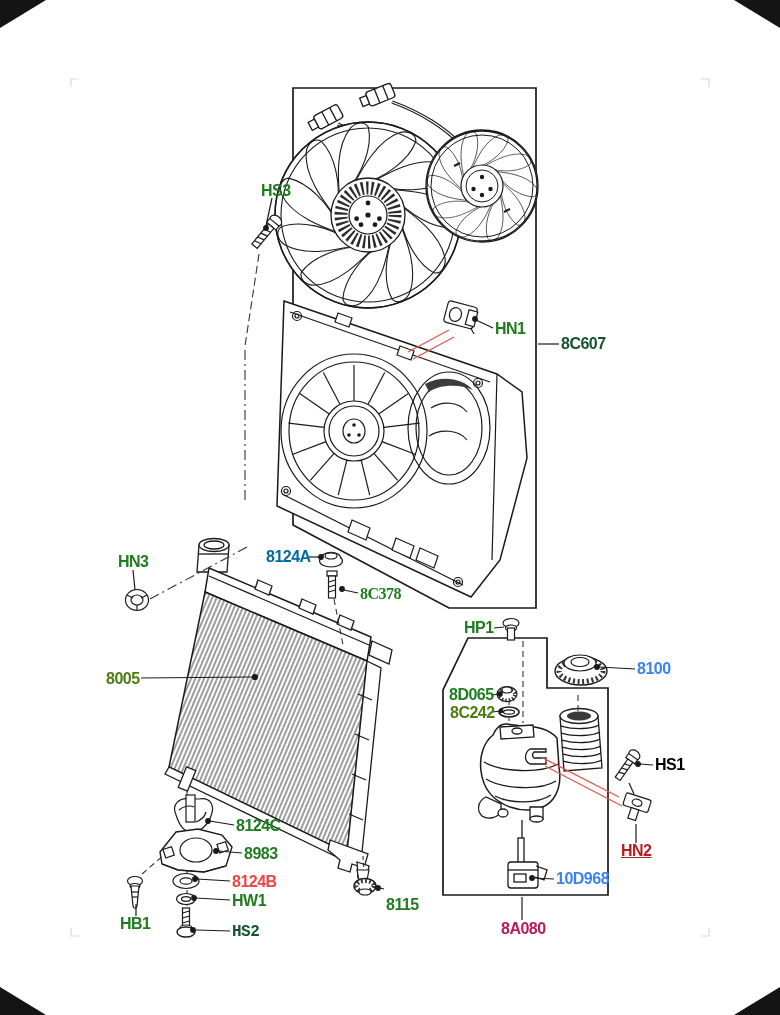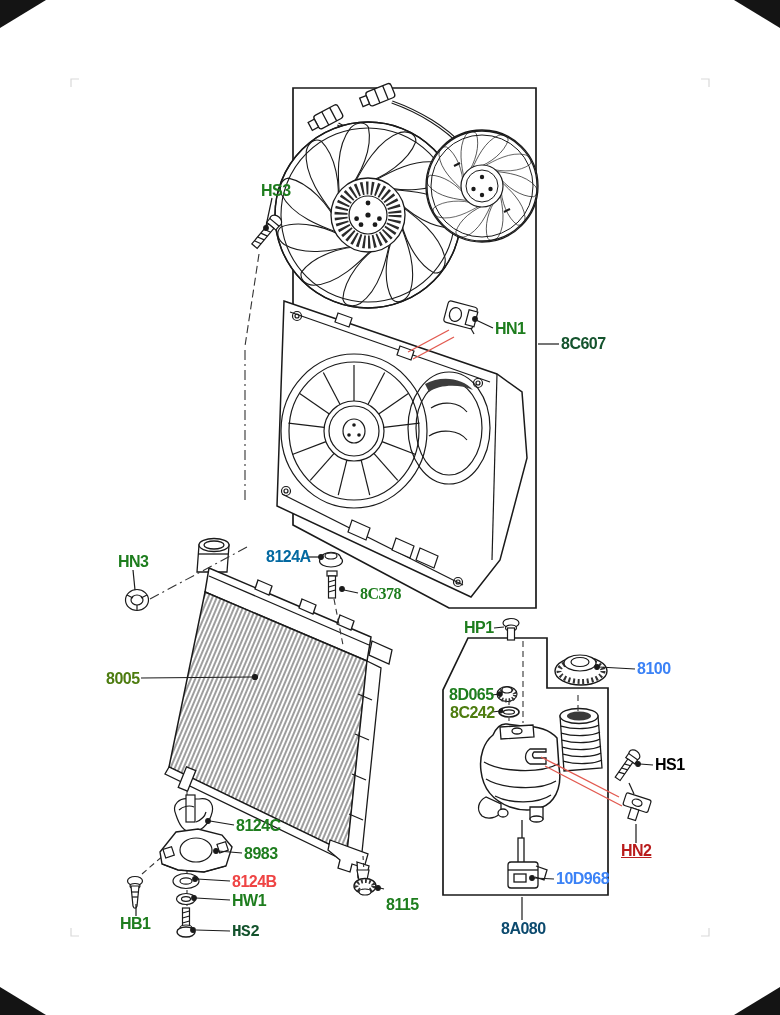--- a/index.html
+++ b/index.html
@@ -451,21 +451,21 @@
       <span class="callout" style="left: 266px; top: 557px; color: #0369a1;">8124A</span>
       <span class="callout" style="left: 360px; top: 594px; color: rgb(30, 125, 30); font-family: Liberation Serif, serif;">8C378</span>
       <span class="callout" style="left: 106px; top: 679px; color: #4d7c0f;">8005</span>
       <span class="callout" style="left: 464px; top: 628px; color: rgb(30, 125, 30);">HP1</span>
       <span class="callout" style="left: 637px; top: 669px; color: #3b82f6;">8100</span>
       <span class="callout" style="left: 449px; top: 695px; color: rgb(30, 125, 30);">8D065</span>
       <span class="callout" style="left: 450px; top: 713px; color: #4d7c0f;">8C242</span>
       <span class="callout" style="left: 655px; top: 765px; color: #000000;">HS1</span>
       <span class="callout" style="left: 621px; top: 851px; color: #b91c1c; text-decoration: underline;">HN2</span>
       <span class="callout" style="left: 556px; top: 879px; color: #3b82f6;">10D968</span>
-      <span class="callout" style="left: 501px; top: 929px; color: #0c4a6e;">8A080</span>
+      <span class="callout" style="left: 501px; top: 929px; color: #be185d;">8A080</span>
       <span class="callout" style="left: 236px; top: 826px; color: rgb(30, 125, 30);">8124C</span>
       <span class="callout" style="left: 244px; top: 854px; color: rgb(30, 125, 30);">8983</span>
       <span class="callout" style="left: 232px; top: 882px; color: #ef4444;">8124B</span>
       <span class="callout" style="left: 232px; top: 901px; color: rgb(30, 125, 30);">HW1</span>
       <span class="callout" style="left: 232px; top: 932px; color: #14532d; font-family: Liberation Mono, monospace;">HS2</span>
       <span class="callout" style="left: 120px; top: 924px; color: rgb(30, 125, 30);">HB1</span>
       <span class="callout" style="left: 386px; top: 889px; color: rgb(30, 125, 30); margin-top: 16px;">8115</span>
     </div>
 </div>
 

